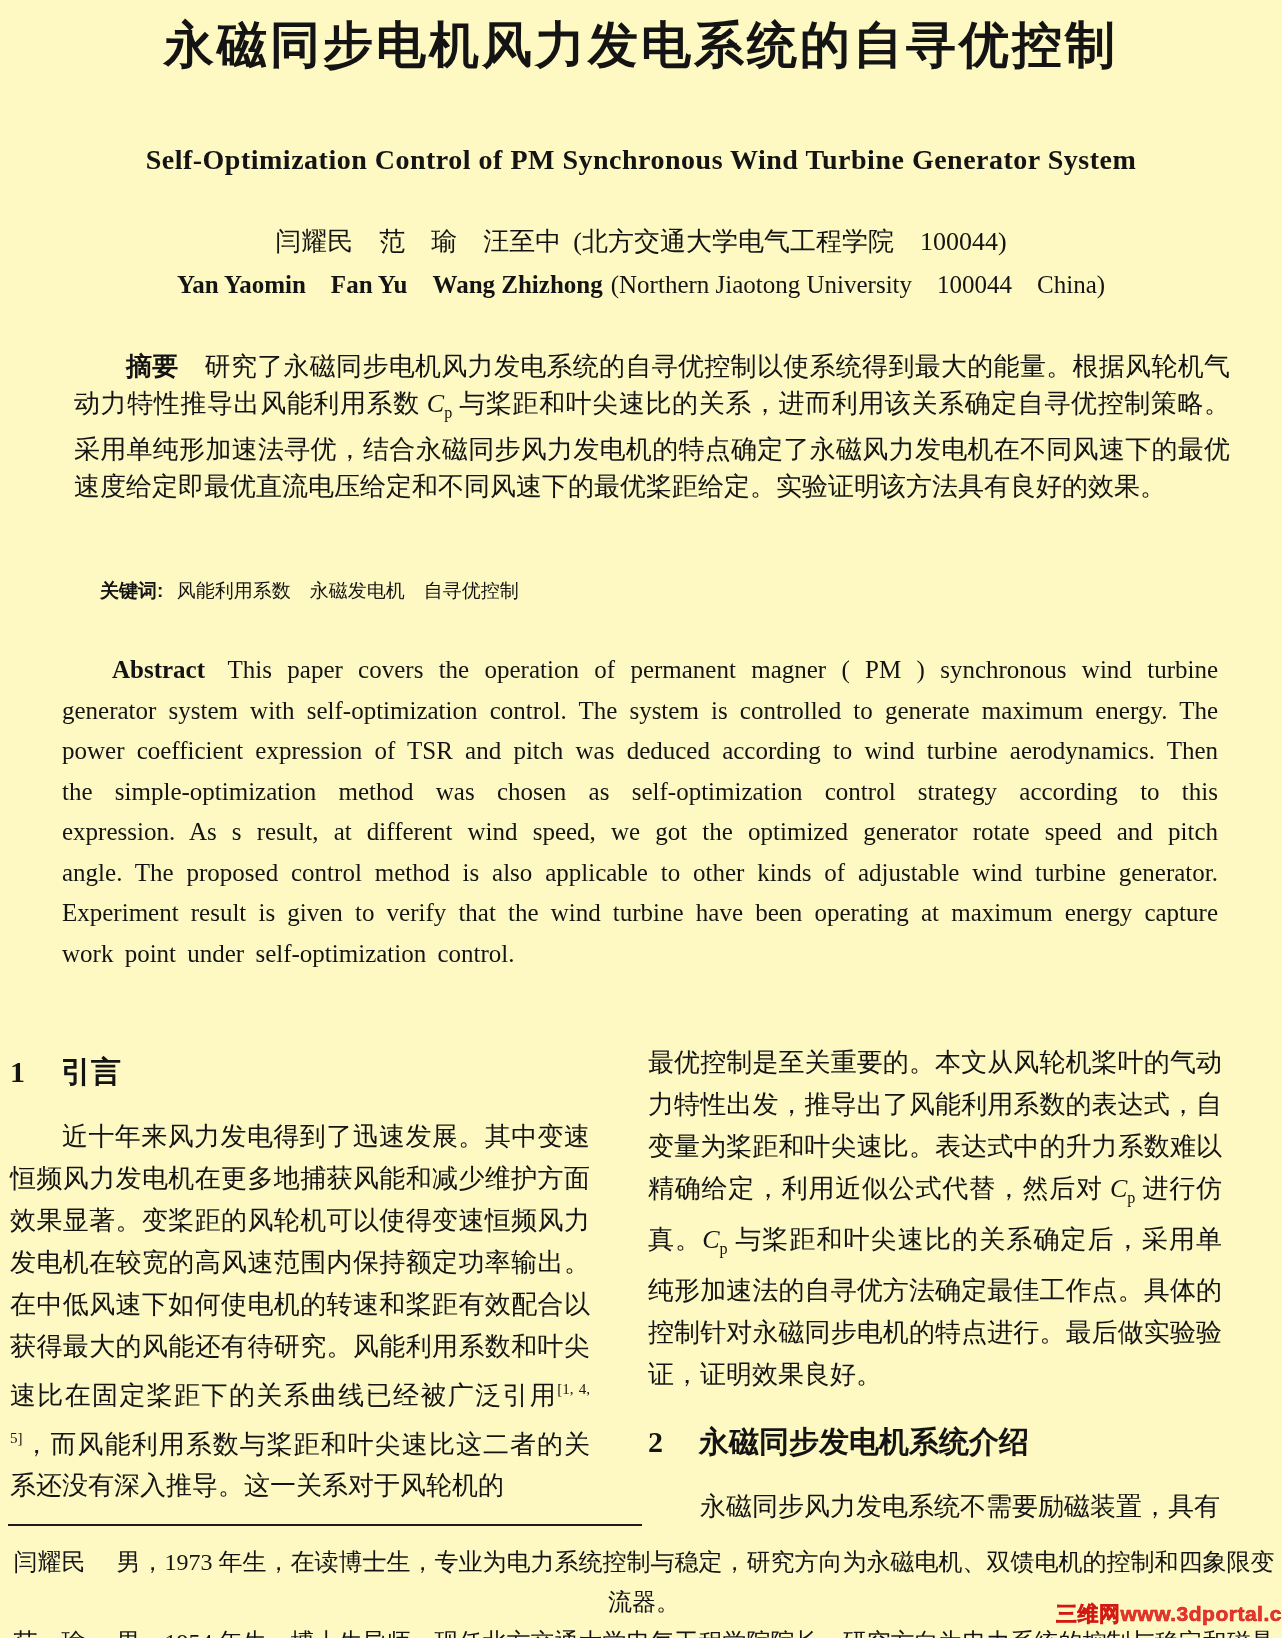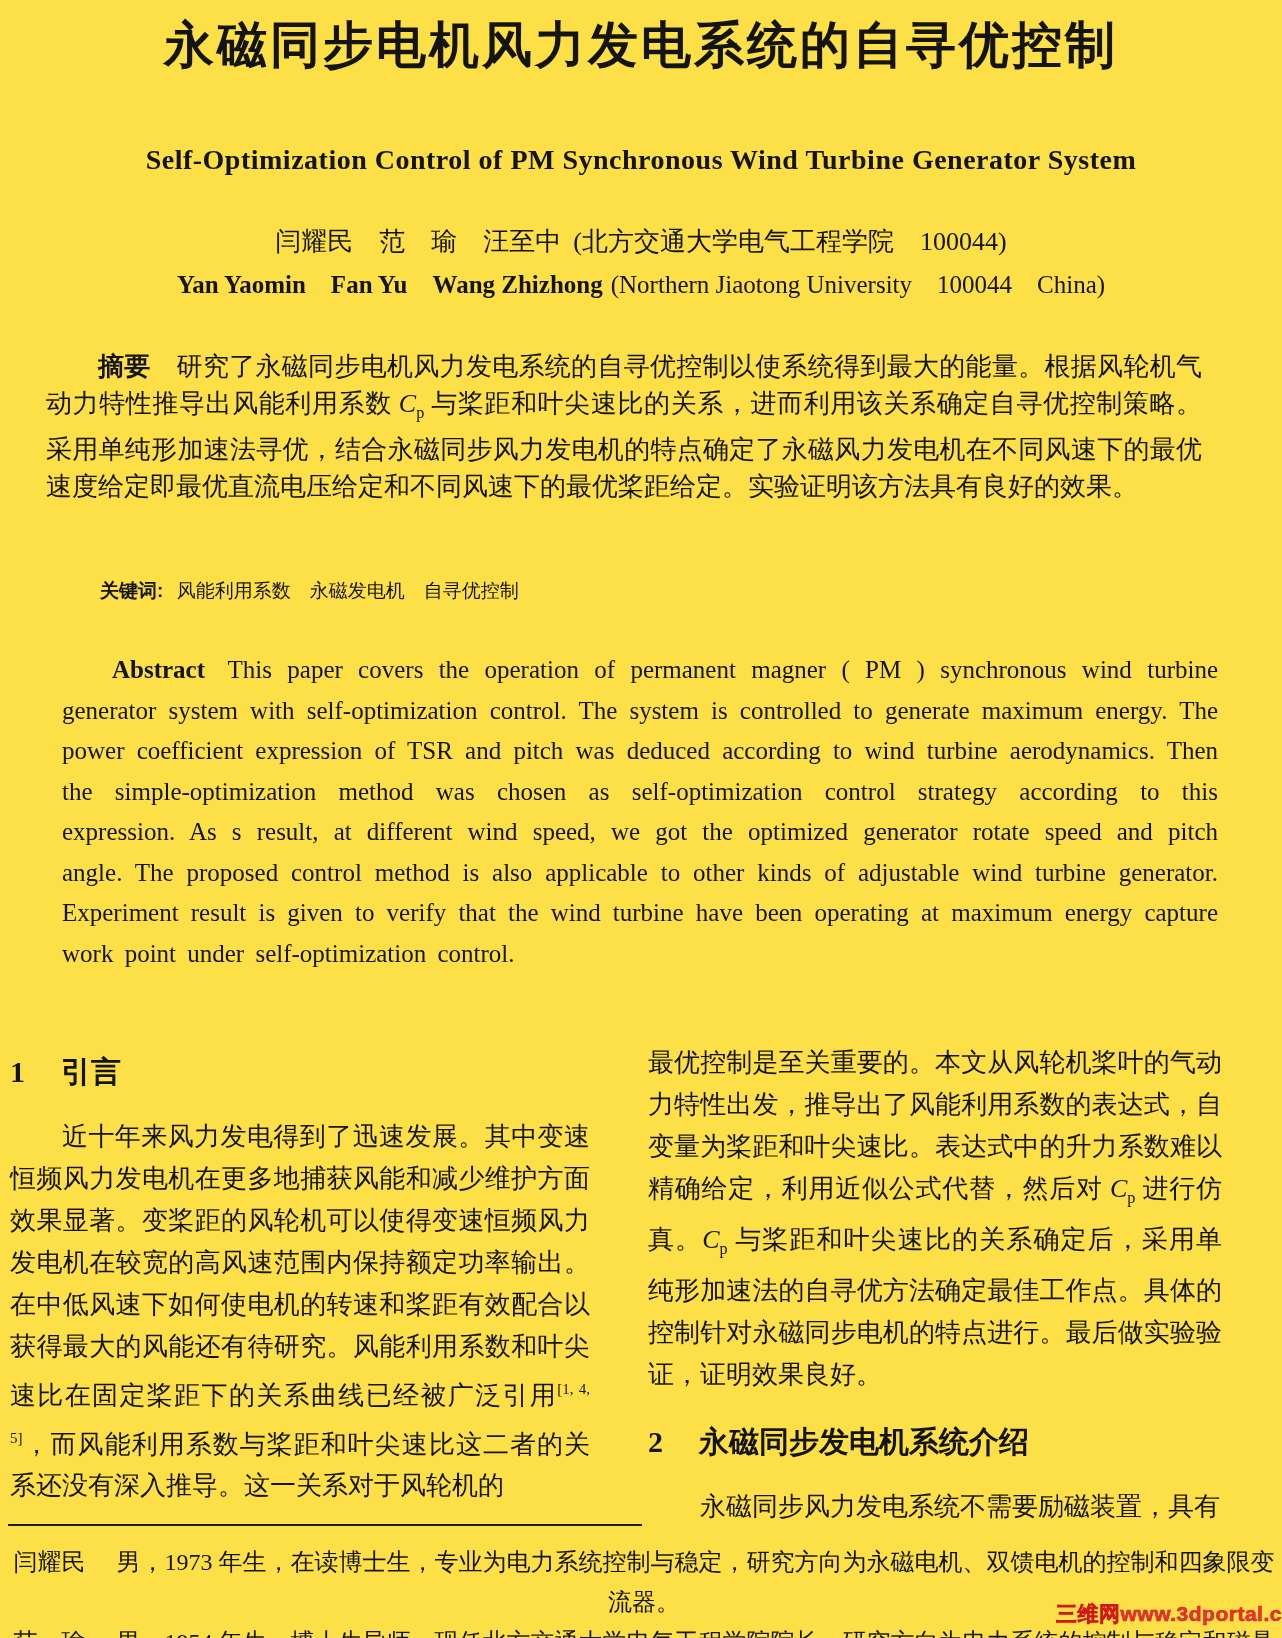--- a/index.html
+++ b/index.html
@@ -1,20 +1,20 @@
 <!DOCTYPE html>
 <html><head>
 <meta charset="utf-8">
 <style>
   html, body { margin: 0; padding: 0; background: #ffffff; }
   .page {
     position: relative;
     width: 1282px;
     height: 1638px;
-    background: #fde047;
+    background: #fef9c3;
     font-family: "Liberation Serif", "DejaVu Serif", serif;
     color: #141414;
     overflow: hidden;
   }
   .title-zh {
     position: absolute; top: 12px; left: 0; width: 100%;
     text-align: center; margin: 0;
     font-family: "Liberation Sans", "DejaVu Sans", sans-serif;
     font-weight: 900; font-size: 50px; letter-spacing: 3px;
   }
@@ -27,21 +27,21 @@
     position: absolute; top: 224px; left: 0; width: 100%;
     text-align: center; font-size: 26px;
   }
   .authors-zh .names { margin-right: 12px; text-align: right; }
   .authors-en {
     position: absolute; top: 268px; left: 0; width: 100%;
     text-align: center; font-size: 25px;
   }
   .authors-en .names { font-weight: bold; margin-right: 8px; }
   .abs-zh {
-    position: absolute; left: 46px; top: 348px; width: 1156px; margin: 0;
+    position: absolute; left: 74px; top: 348px; width: 1156px; margin: 0;
     font-size: 26px; line-height: 37px; text-align: justify; text-indent: 2em;
   }
   .lab-cn {
     font-family: "Liberation Sans", "DejaVu Sans", sans-serif;
     font-weight: bold;
   }
   .abs-zh .lab-cn { margin-right: 1em; }
   .kw-zh {
     position: absolute; left: 62px; top: 578px; width: 1156px; margin: 0;
     font-size: 19px; text-indent: 2em;

